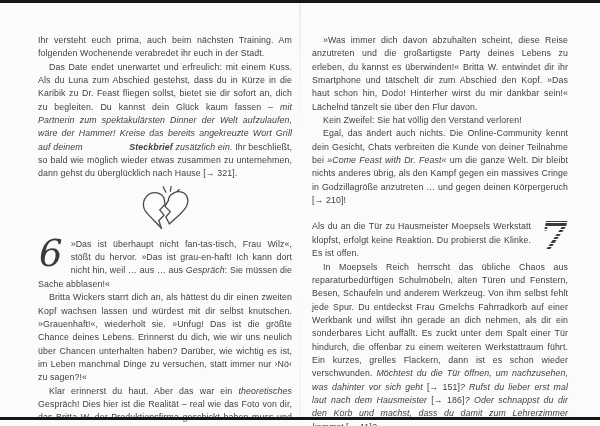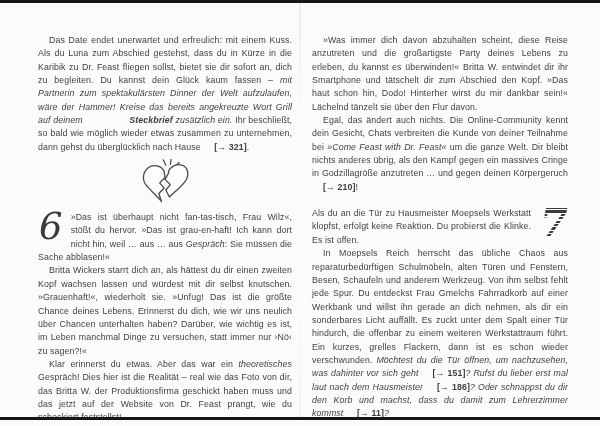--- a/index.html
+++ b/index.html
@@ -23,21 +23,21 @@
     hyphens:auto;-webkit-hyphens:auto;
     letter-spacing:0.1px;
   }
   .page-left{left:38px;width:254px;}
   .page-right{left:312px;width:256px;}
   p.para{margin:0;padding:0;}
   p.indent{text-indent:11px;}
   .seg-r{font-style:normal;}
   .seg-i{font-style:italic;}
   .seg-bi{font-style:italic;font-weight:bold;margin-left:44px;}
-  .seg-ref{font-weight:bold;margin-left:11px;}
+  .seg-ref{font-weight:normal;}
   .heart-divider{text-align:center;margin:5px 0 6px 0;line-height:0;}
   .heart-divider svg{display:inline-block;}
   .section{margin:0;}
   .section-gap{margin-top:13px;}
   .dropnum-left{
     float:left;
     font-family:"DejaVu Serif","Liberation Serif",serif;
     font-style:italic;font-weight:400;
     font-size:37px;line-height:30px;
     color:#3a3a3a;
@@ -54,20 +54,21 @@
     color:transparent;
   }
 </style>
 </head>
 <body>
 
 <div class="edge-bar edge-top"></div>
 <div class="gutter"></div>
 
 <div class="page page-left">
+  <p class="para"><span class="seg-r">Ihr versteht euch prima, auch beim nächsten Training. Am folgenden Wochenende verabredet ihr euch in der Stadt.</span></p>
   <p class="para indent"><span class="seg-r">Das Date endet unerwartet und erfreulich: mit einem Kuss. Als du Luna zum Abschied gestehst, dass du in Kürze in die Karibik zu Dr. Feast fliegen sollst, bietet sie dir sofort an, dich zu begleiten. Du kannst dein Glück kaum fassen – </span><span class="seg-i">mit Partnerin zum spektakulärsten Dinner der Welt aufzulaufen, wäre der Hammer! Kreise das bereits angekreuzte Wort Grill auf deinem </span><span class="seg-bi">Steckbrief</span><span class="seg-i"> zusätzlich ein.</span><span class="seg-r"> Ihr beschließt, so bald wie möglich wieder etwas zusammen zu unternehmen, dann gehst du überglücklich nach Hause </span><span class="seg-ref">[→ 321]</span><span class="seg-r">.</span></p>
 
   <div class="heart-divider">
     <span>
       <svg width="54" height="46" viewBox="0 0 60 52" fill="none" xmlns="http://www.w3.org/2000/svg">
 
         <path d="M31 7 L28 1" stroke="#4a4a4a" stroke-width="1.4" stroke-linecap="round"></path>
         <path d="M36 6 L37 0" stroke="#4a4a4a" stroke-width="1.4" stroke-linecap="round"></path>
         <path d="M41 9 L46 4" stroke="#4a4a4a" stroke-width="1.4" stroke-linecap="round"></path>
 
@@ -76,25 +77,26 @@
         <path d="M34 16 L 30 23 L 36 29 L 31 35 L 35 43 C 40 38, 48 32, 53 25 C 58 18, 56 9, 49 7 C 43 5, 36 9, 34 14 Z" fill="#fdfdfc" stroke="#4a4a4a" stroke-width="1.5" stroke-linejoin="round"></path>
       </svg>
     </span>
   </div>
 
   <div class="section">
     <span class="dropnum-left">6</span>
     <p class="para"><span class="seg-r">»Das ist überhaupt nicht fan-tas-tisch, Frau Wilz«, stößt du hervor. »Das ist grau-en-haft! Ich kann dort nicht hin, weil … aus … aus </span><span class="seg-i">Gespräch</span><span class="seg-r">: Sie müssen die Sache abblasen!«</span></p>
   </div>
   <p class="para indent"><span class="seg-r">Britta Wickers starrt dich an, als hättest du dir einen zweiten Kopf wachsen lassen und würdest mit dir selbst knutschen. »Grauenhaft!«, wiederholt sie. »Unfug! Das ist die größte Chance deines Lebens. Erinnerst du dich, wie wir uns neulich über Chancen unterhalten haben? Darüber, wie wichtig es ist, im Leben manchmal Dinge zu versuchen, statt immer nur ›Nö‹ zu sagen?!«</span></p>
-  <p class="para indent"><span class="seg-r">Klar erinnerst du etwas. Aber das war ein </span><span class="seg-i">theoretisches</span><span class="seg-r"> Gespräch! Dies hier ist die Realität – real wie das Foto von dir, das Britta W. der Produktionsfirma geschickt haben muss und das jetzt auf der Website von Dr. Feast prangt, wie du schockiert feststellst!</span></p>
+  <p class="para indent"><span class="seg-r">Klar erinnerst du haut. Aber das war ein </span><span class="seg-i">theoretisches</span><span class="seg-r"> Gespräch! Dies hier ist die Realität – real wie das Foto von dir, das Britta W. der Produktionsfirma geschickt haben muss und das jetzt auf der Website von Dr. Feast prangt, wie du schockiert feststellst!</span></p>
 </div>
 
 <div class="page page-right">
   <p class="para indent"><span class="seg-r">»Was immer dich davon abzuhalten scheint, diese Reise anzutreten und die großartigste Party deines Lebens zu erleben, du kannst es überwinden!« Britta W. entwindet dir ihr Smartphone und tätschelt dir zum Abschied den Kopf. »Das haut schon hin, Dodo! Hinterher wirst du mir dankbar sein!« Lächelnd tänzelt sie über den Flur davon.</span></p>
+  <p class="para indent"><span class="seg-r">Kein Zweifel: Sie hat völlig den Verstand verloren!</span></p>
   <p class="para indent"><span class="seg-r">Egal, das ändert auch nichts. Die Online-Community kennt dein Gesicht, Chats verbreiten die Kunde von deiner Teilnahme bei </span><span class="seg-i">»Come Feast with Dr. Feast«</span><span class="seg-r"> um die ganze Welt. Dir bleibt nichts anderes übrig, als den Kampf gegen ein massives Cringe in Godzillagröße anzutreten … und gegen deinen Körpergeruch </span><span class="seg-ref">[→ 210]</span><span class="seg-r">!</span></p>
 
   <div class="section section-gap">
     <span class="dropnum-right">7</span>
     <p class="para"><span class="seg-r">Als du an die Tür zu Hausmeister Moepsels Werkstatt klopfst, erfolgt keine Reaktion. Du probierst die Klinke. Es ist offen.</span></p>
   </div>
   <p class="para indent"><span class="seg-r">In Moepsels Reich herrscht das übliche Chaos aus reparaturbedürftigen Schulmöbeln, alten Türen und Fenstern, Besen, Schaufeln und anderem Werkzeug. Von ihm selbst fehlt jede Spur. Du entdeckst Frau Gmelchs Fahrradkorb auf einer Werkbank und willst ihn gerade an dich nehmen, als dir ein sonderbares Licht auffällt. Es zuckt unter dem Spalt einer Tür hindurch, die offenbar zu einem weiteren Werkstattraum führt. Ein kurzes, grelles Flackern, dann ist es schon wieder verschwunden. </span><span class="seg-i">Möchtest du die Tür öffnen, um nachzusehen, was dahinter vor sich geht </span><span class="seg-ref">[→ 151]</span><span class="seg-i">? Rufst du lieber erst mal laut nach dem Hausmeister </span><span class="seg-ref">[→ 186]</span><span class="seg-i">? Oder schnappst du dir den Korb und machst, dass du damit zum Lehrerzimmer kommst </span><span class="seg-ref">[→ 11]</span><span class="seg-i">?</span></p>
 </div>
 
 <div class="edge-bar edge-bottom"></div>

